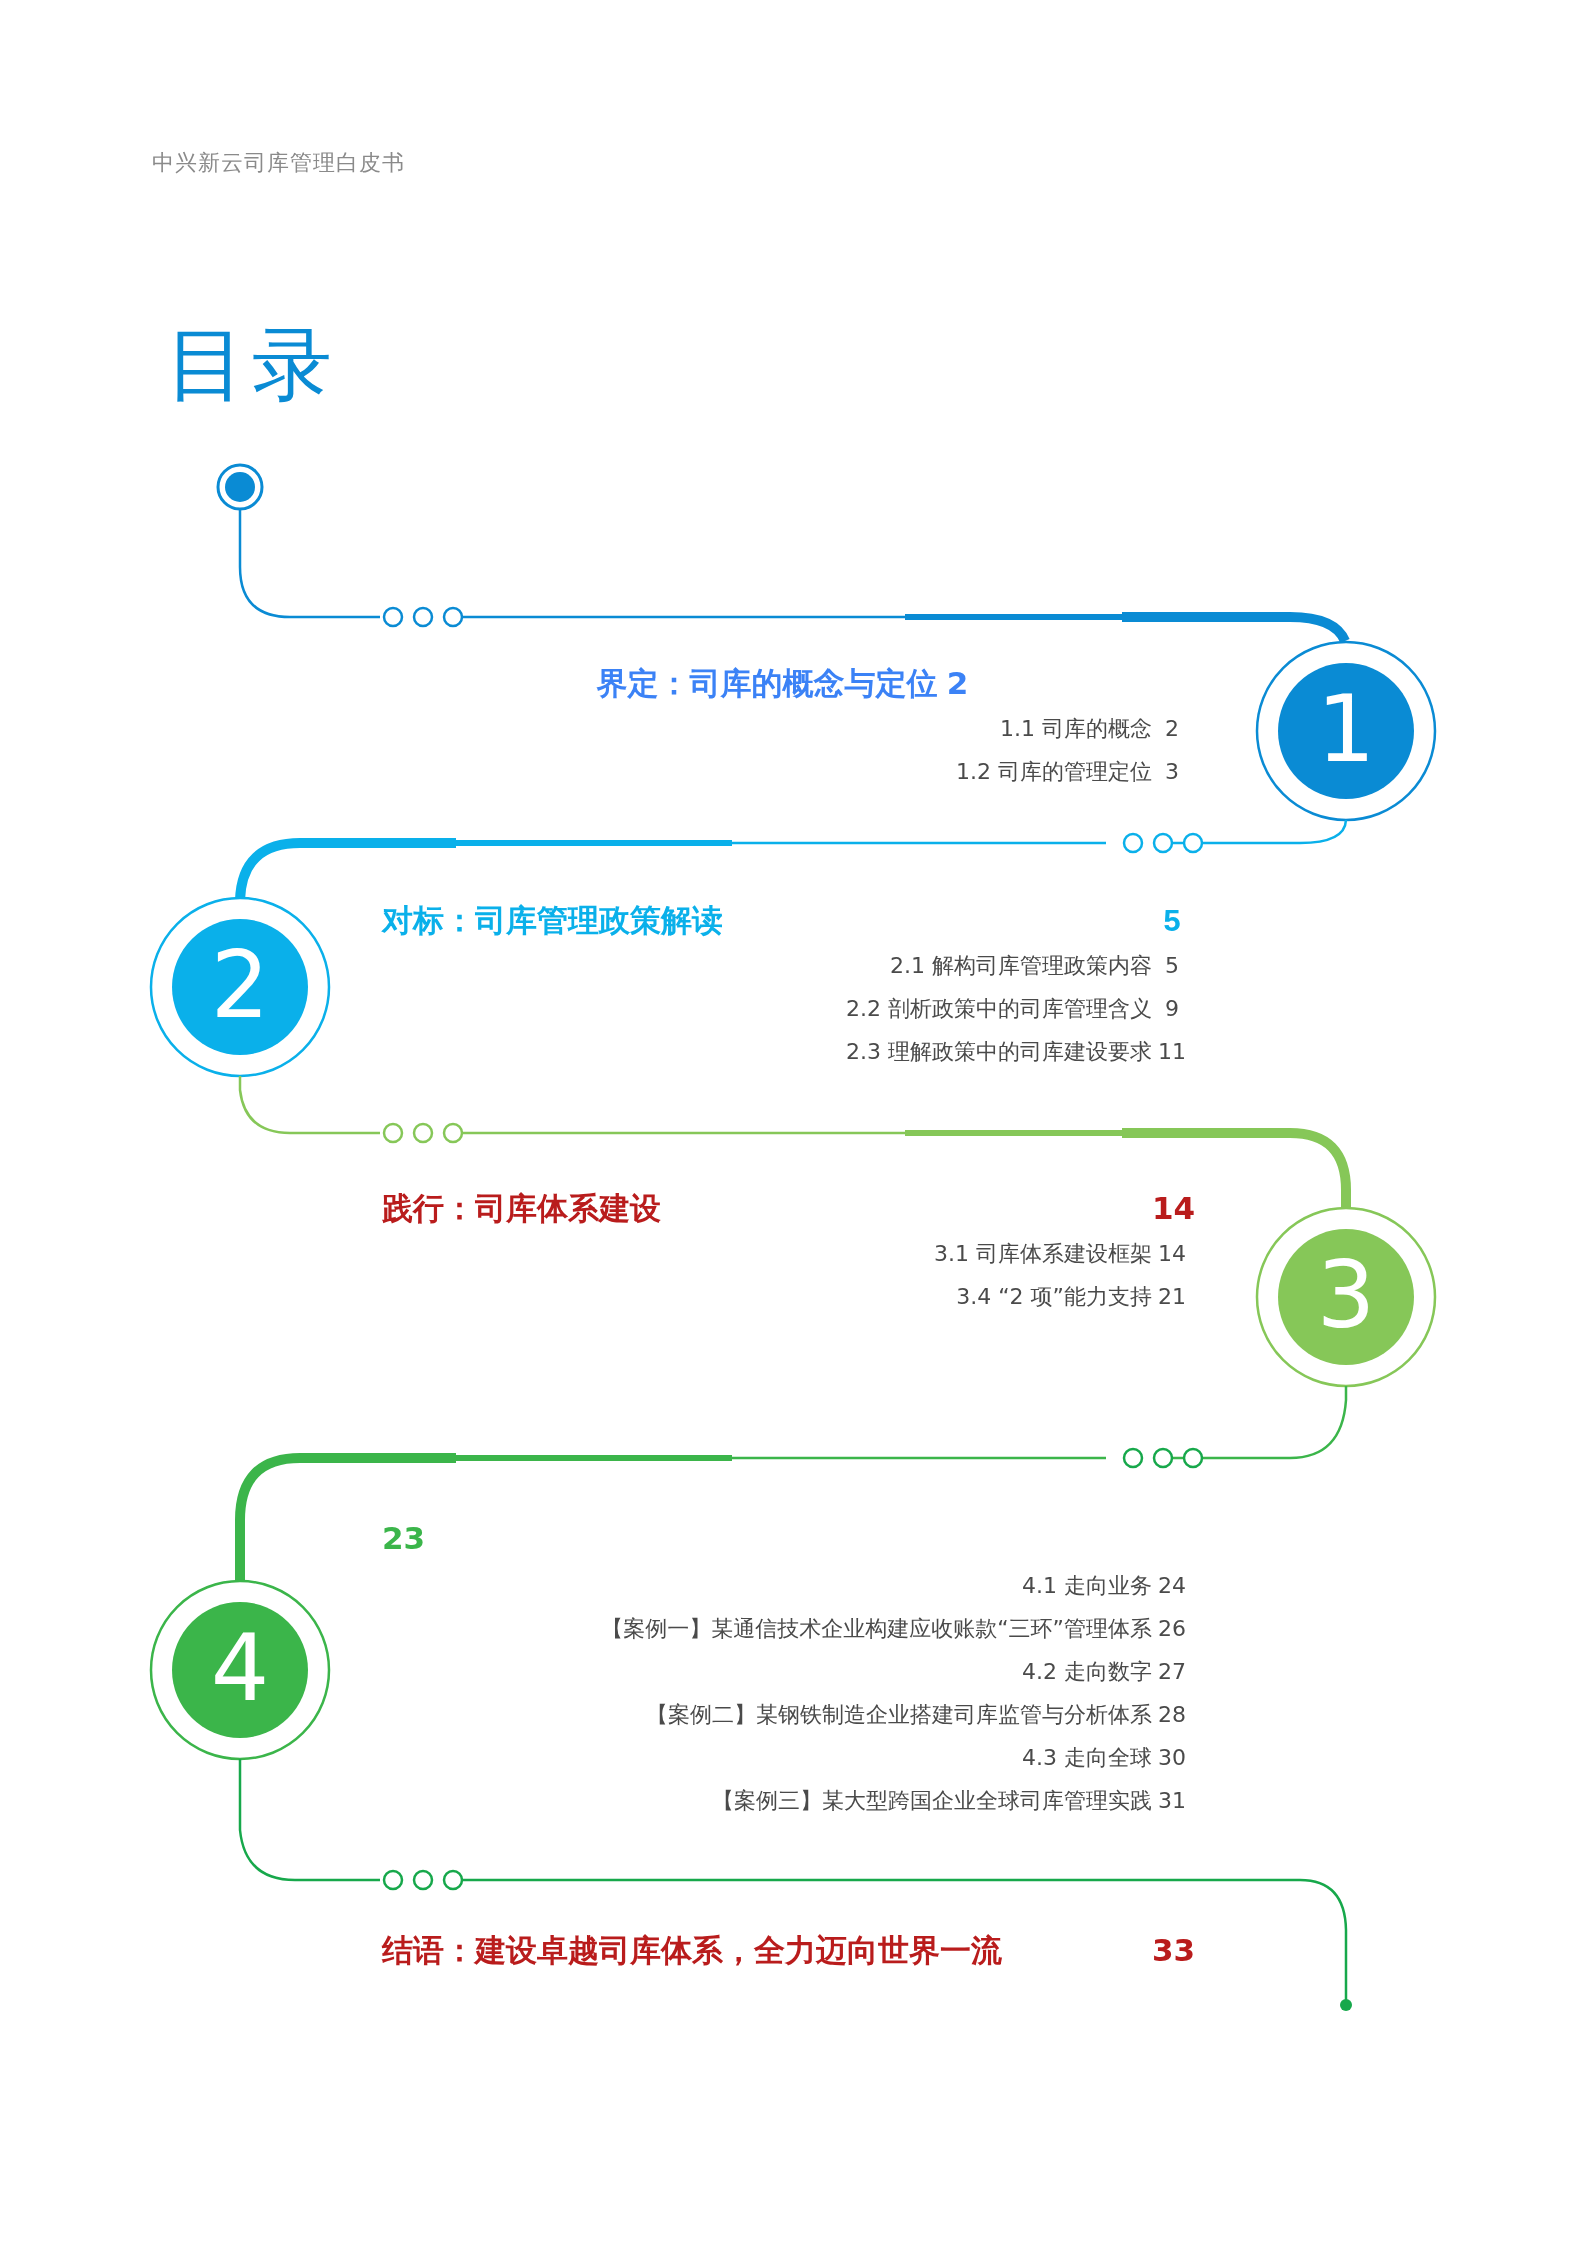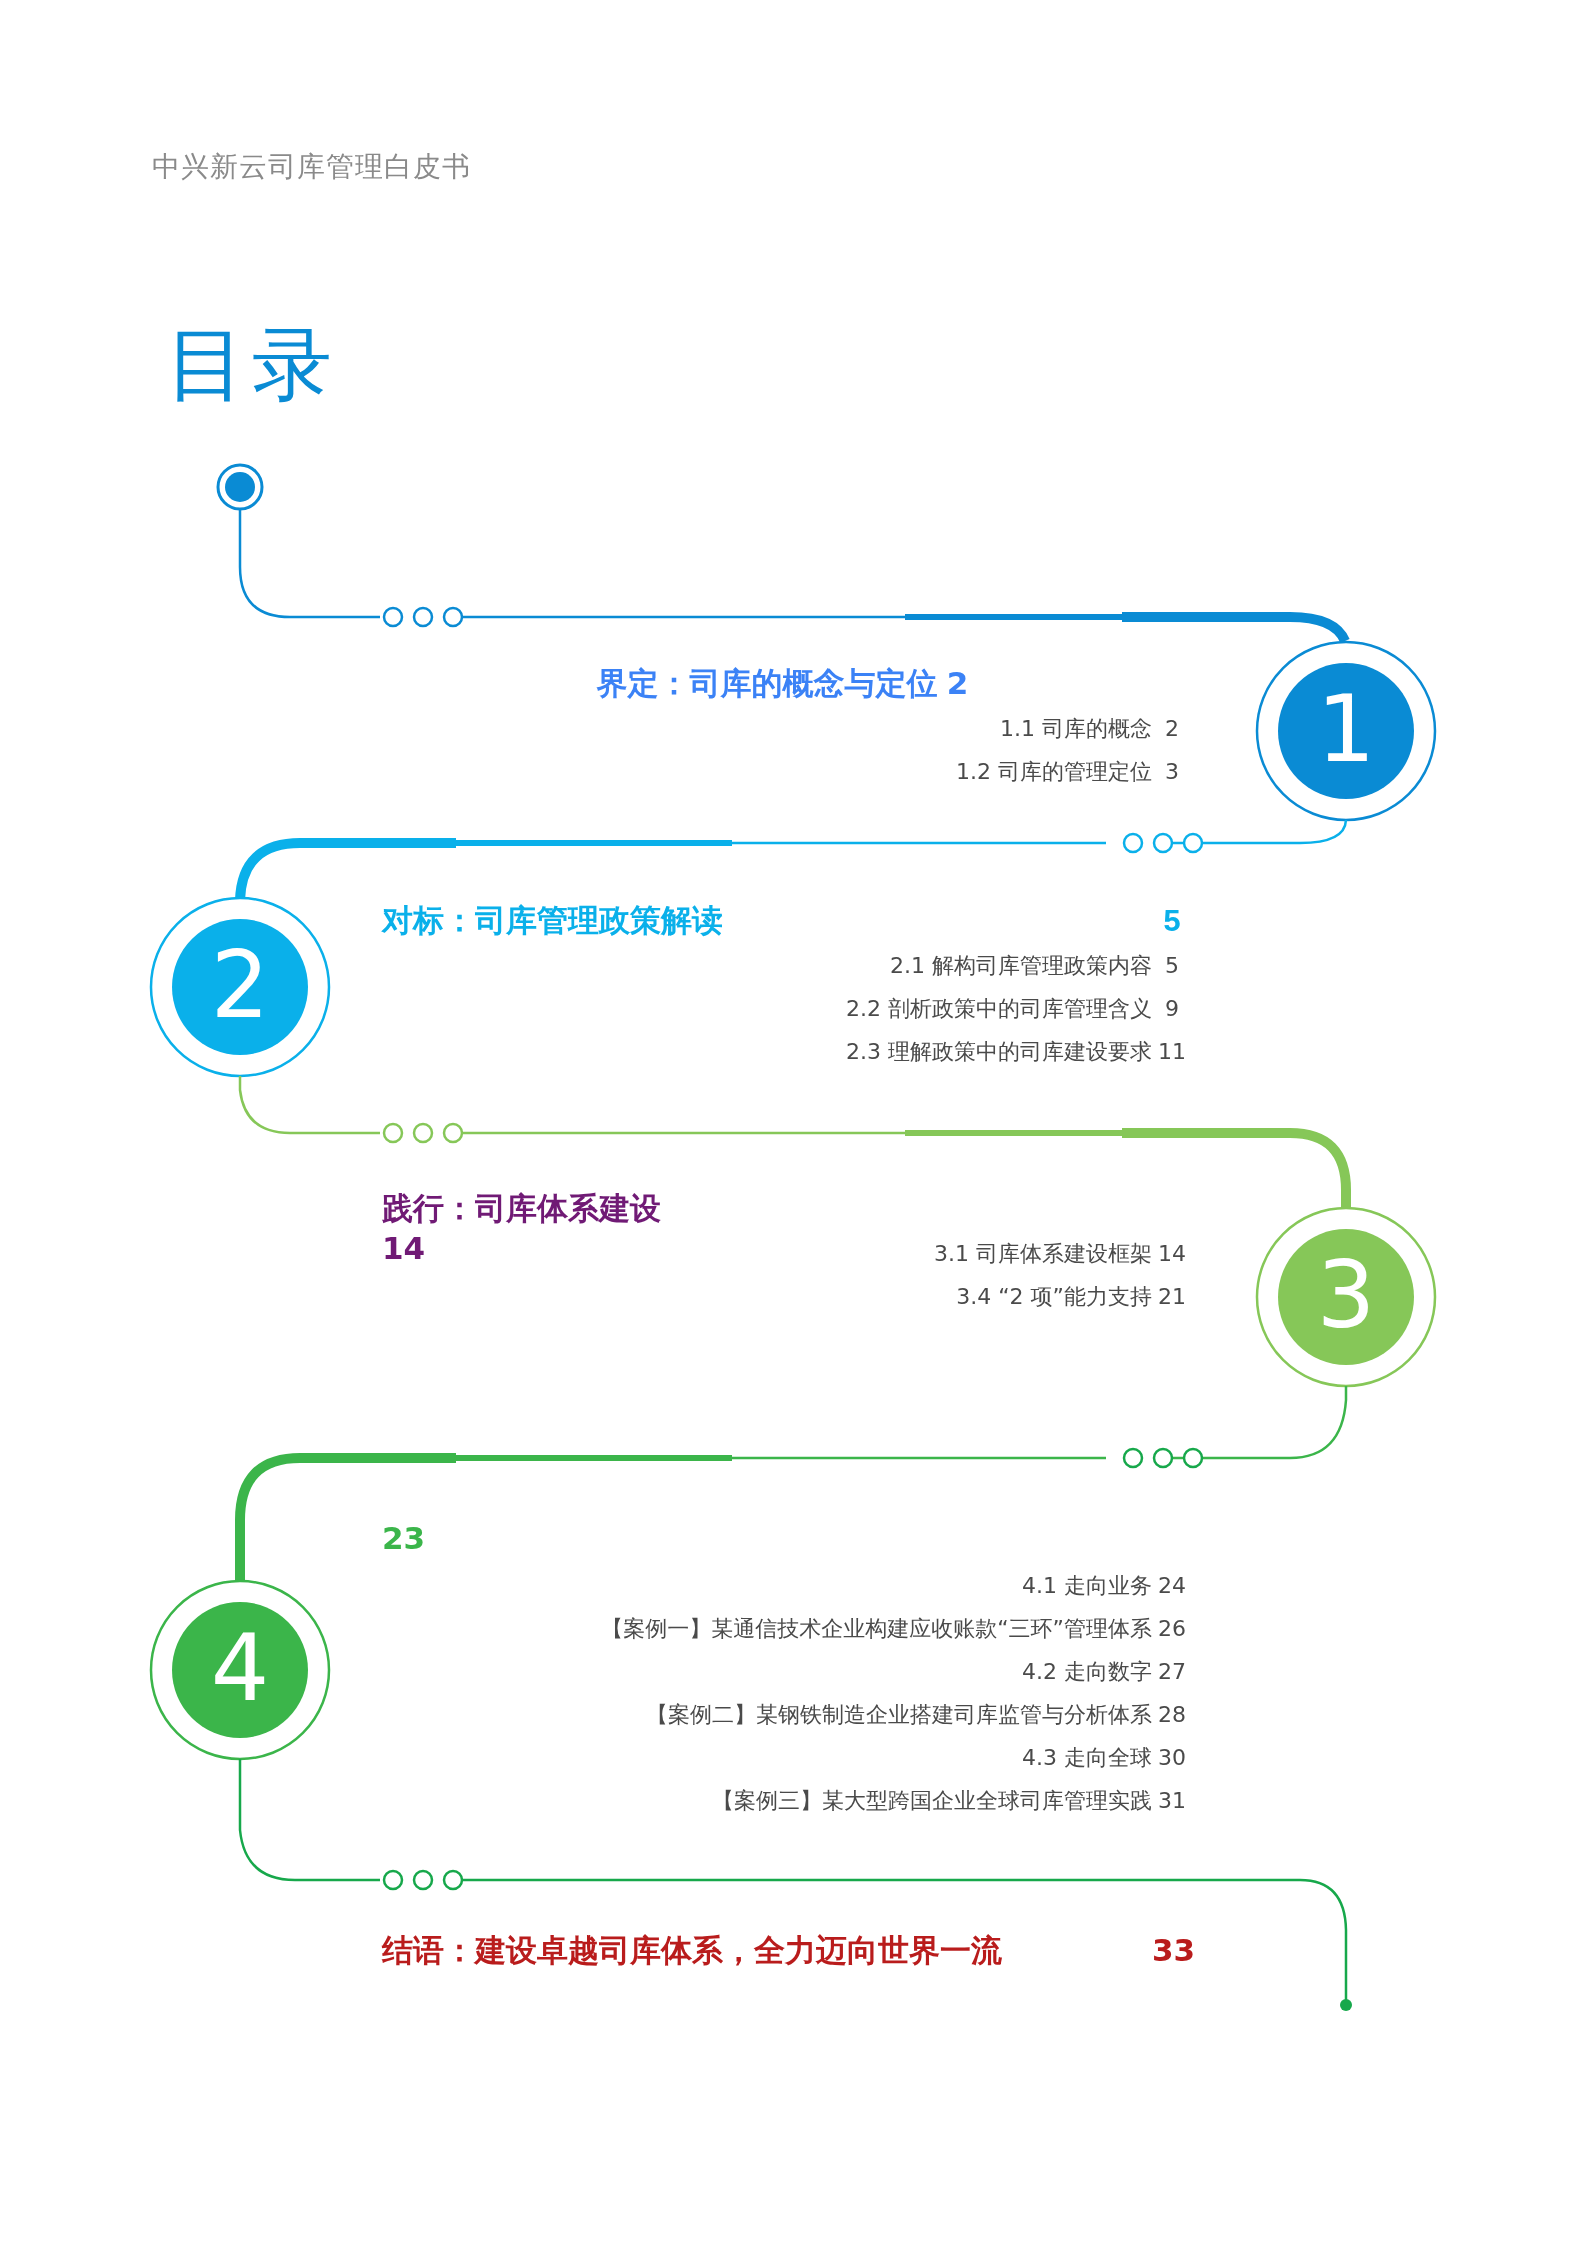--- a/index.html
+++ b/index.html
@@ -1,32 +1,32 @@
 <!DOCTYPE html>
 <html><head>
   <meta charset="utf-8">
   <style>
     html, body { margin: 0; padding: 0; background: #ffffff; }
     body { width: 1586px; height: 2244px; position: relative; overflow: hidden;
            font-family: "DejaVu Sans", "Liberation Sans", sans-serif; }
-    .doc-header { position: absolute; left: 152px; top: 148px; font-size: 28px; color: #8a8a8a; letter-spacing: 1px; }
+    .doc-header { position: absolute; left: 152px; top: 148px; font-size: 22px; color: #8a8a8a; letter-spacing: 1px; }
     .page-title { position: absolute; left: 166px; top: 325px; font-size: 80px; color: #0a8bd4; letter-spacing: 6px; line-height: 1; }
     svg.track { position: absolute; left: 0; top: 0; width: 1586px; height: 2244px; }
     .badge-num { position: absolute; width: 140px; text-align: center; font-size: 92px; color: #ffffff;
                  font-family: "DejaVu Sans", sans-serif; font-weight: normal; line-height: 1; }
     .section { position: absolute; left: 382px; width: 810px; }
     .section-head { display: flex; justify-content: space-between; align-items: baseline;
                     font-size: 31px; font-weight: bold; height: 44px; }
     .section-head .pg { width: 40px; text-align: center; }
     .entry { display: flex; justify-content: flex-end; font-size: 22px; color: #4a4a4a; height: 43px; align-items: center; }
     .entry .pg { width: 40px; text-align: center; }
     .entry.case { padding-left: 0; }
     .c1 { color: #3b82f6; justify-content: center; }
     .c2 { color: #0ab0ea; font-family: Liberation Mono, monospace; }
-    .c3 { color: #701a75; flex-direction: column; }
+    .c3 { color: #b91c1c; }
     .c4 { color: #3bb54a; }
     .c5 { color: #b91c1c; }
   </style>
 </head>
 <body>
 
 <div class="doc-header">中兴新云司库管理白皮书</div>
 <div class="page-title">目录</div>
 
 <svg class="track" viewBox="0 0 1586 2244" xmlns="http://www.w3.org/2000/svg">

